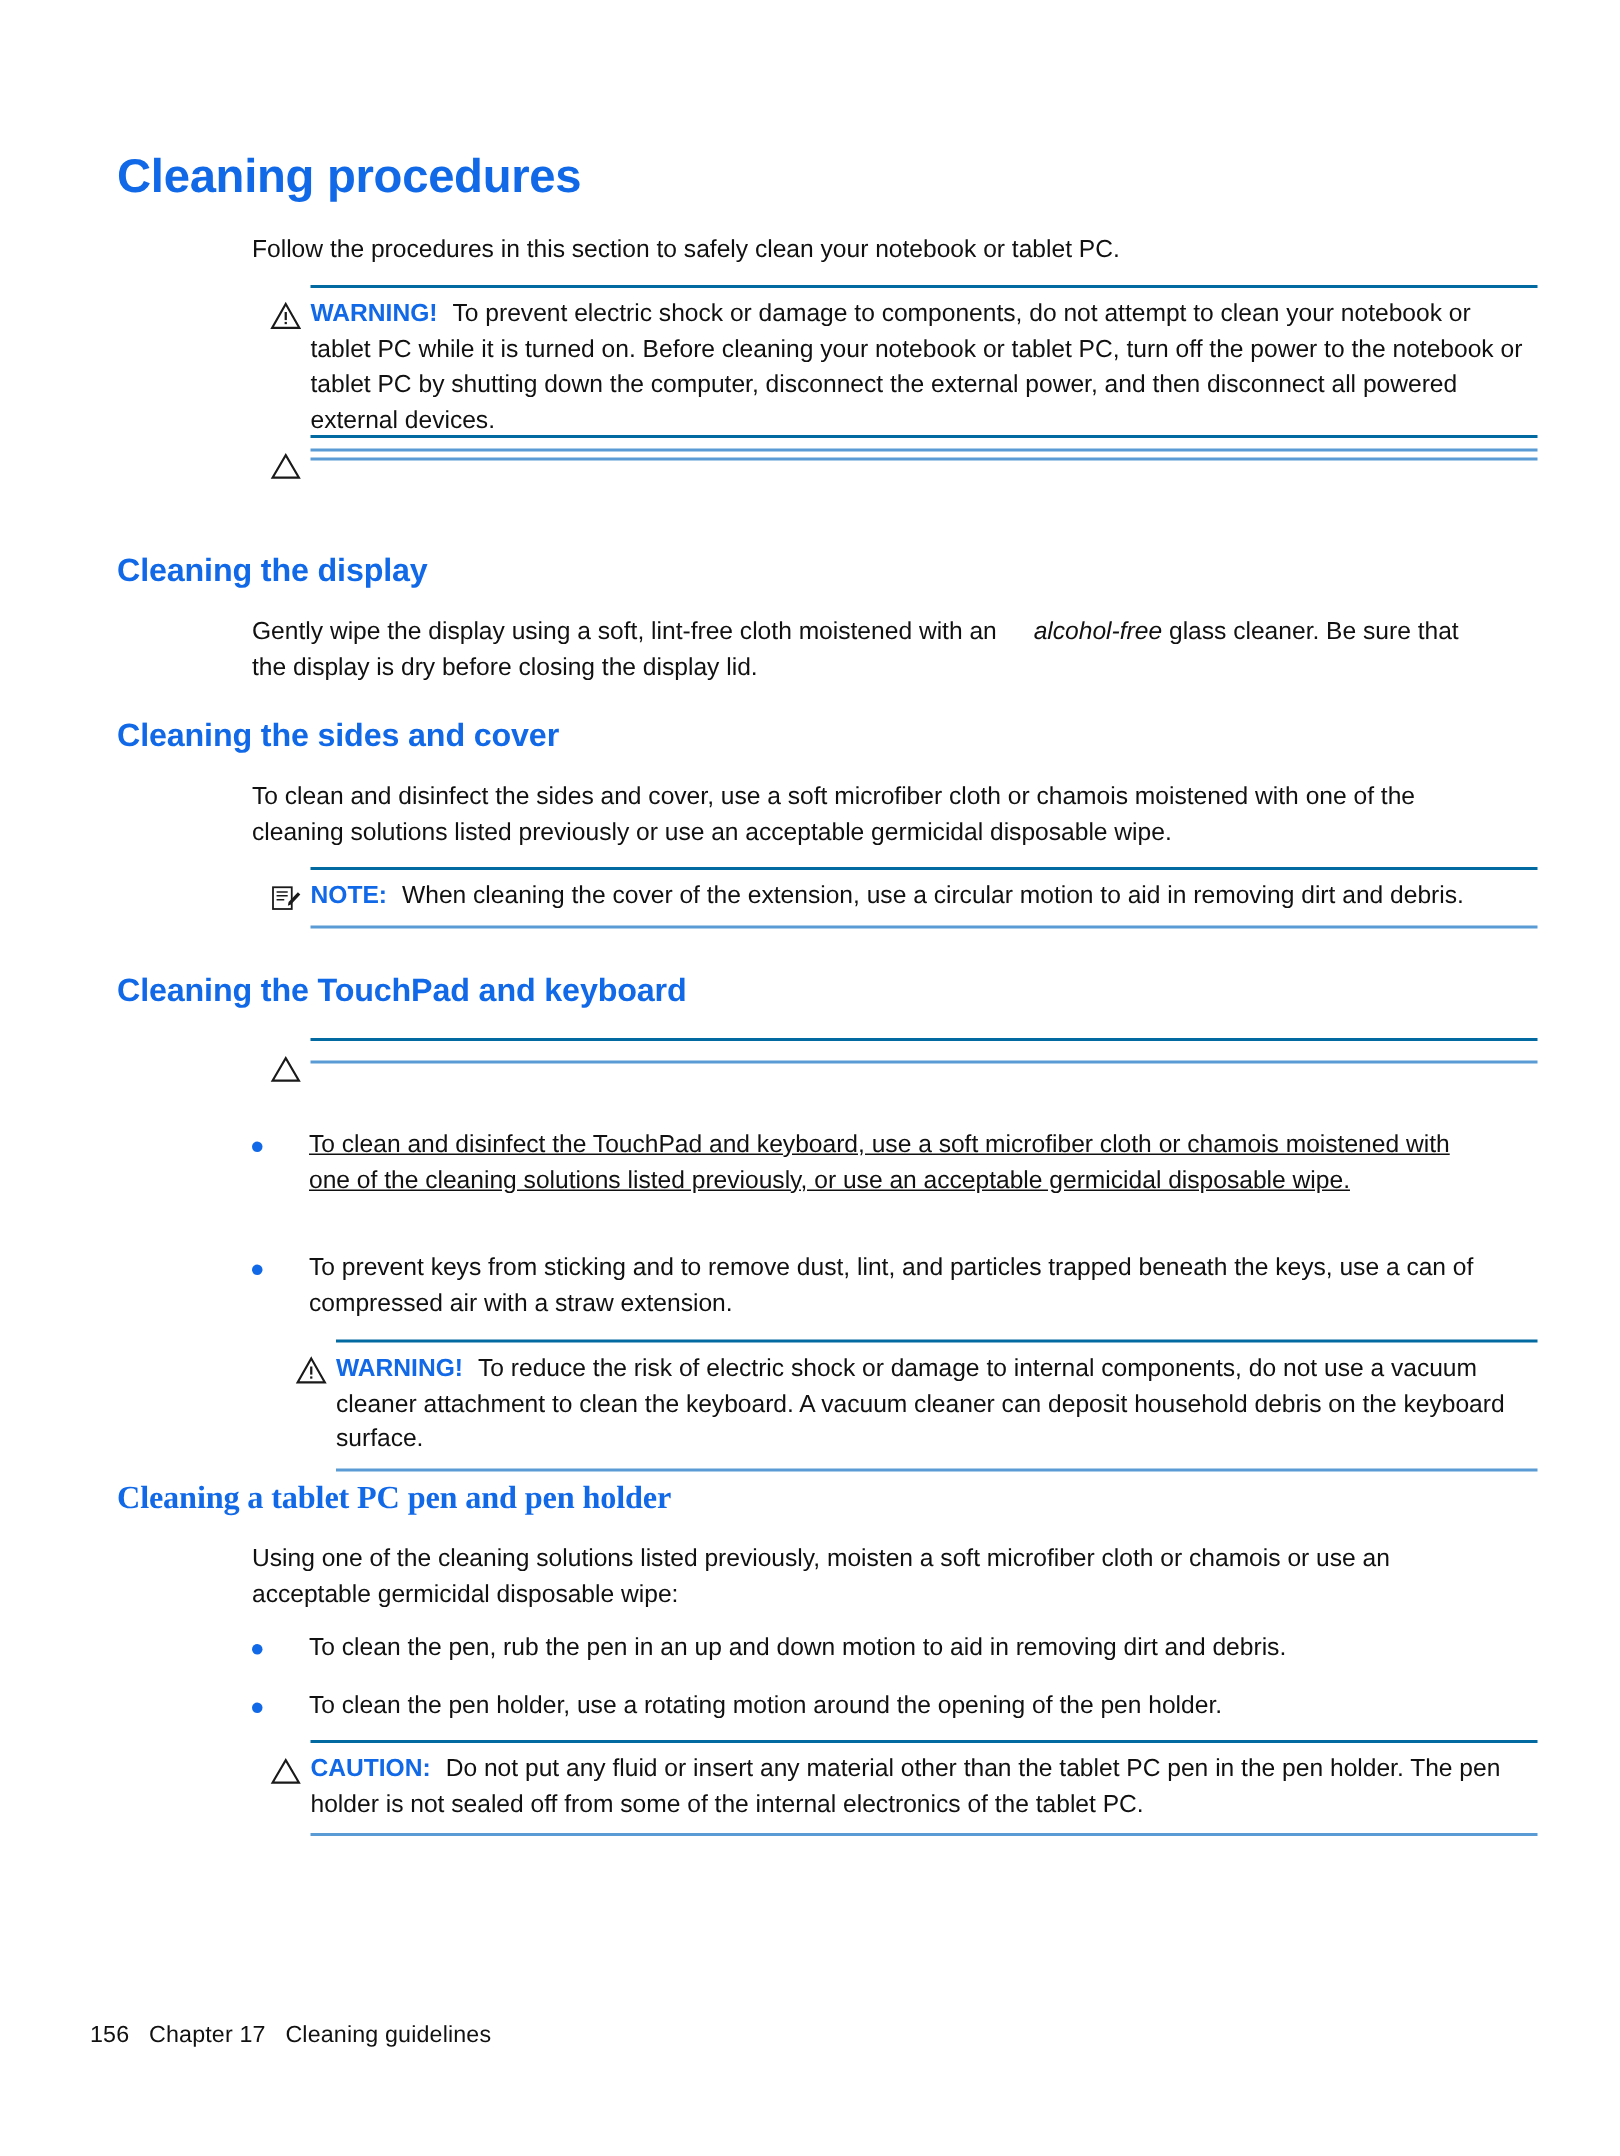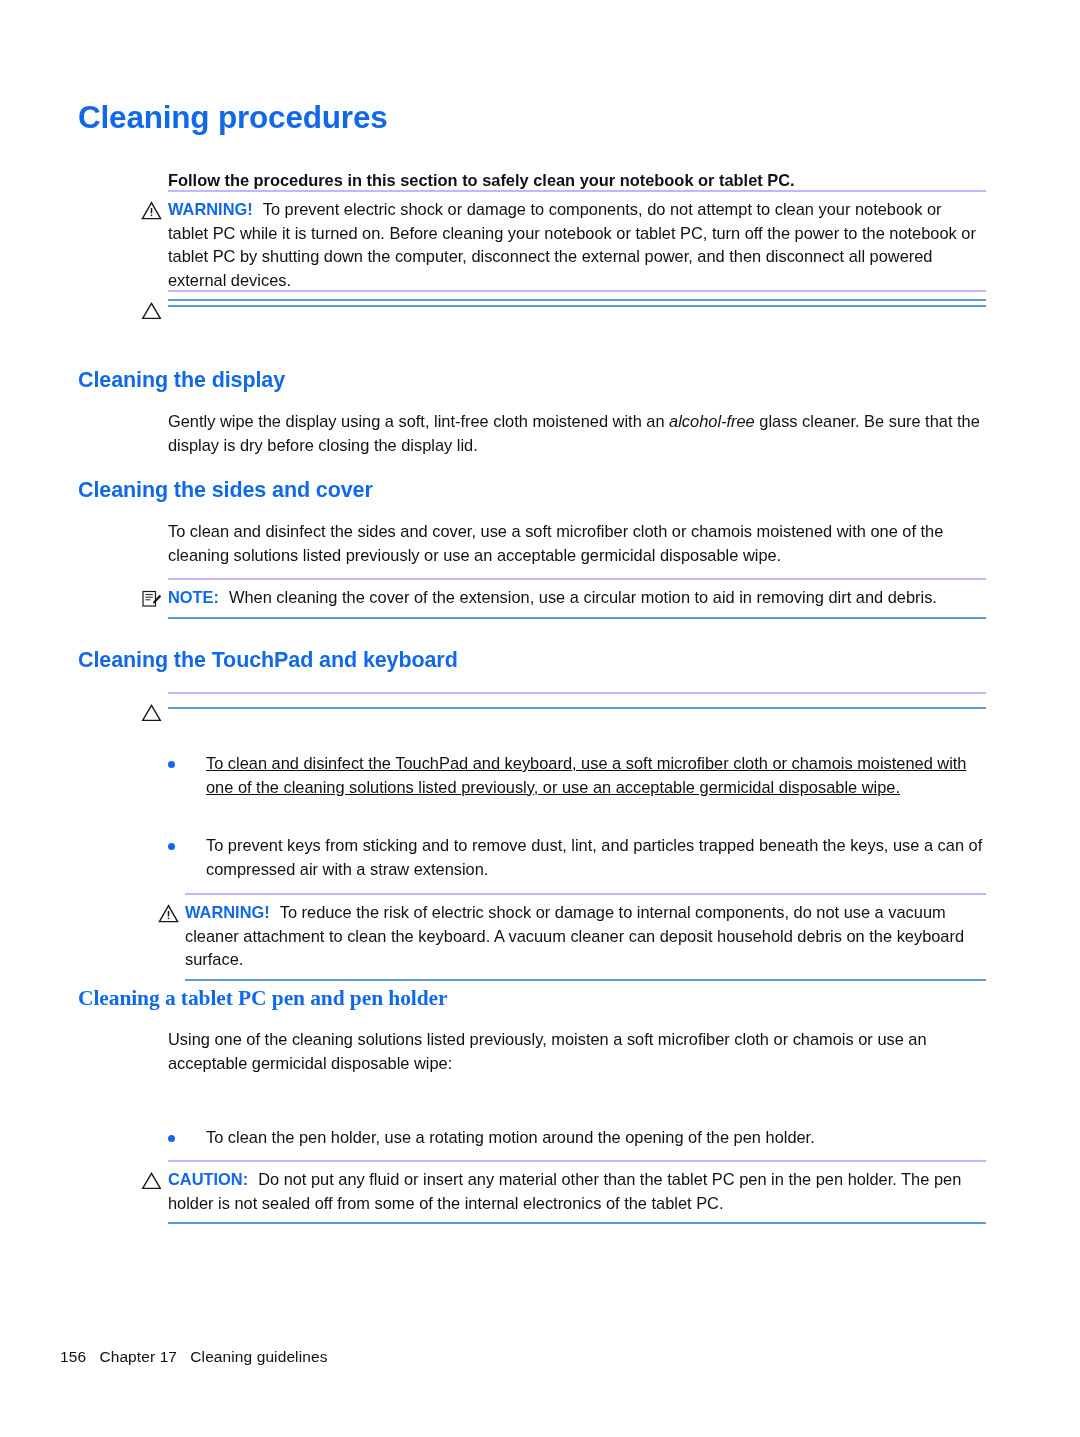--- a/index.html
+++ b/index.html
@@ -45,29 +45,30 @@
     line-height: 1.2;
   }
 
   
   .para {
     font-size: 16.4px;
     line-height: 23.5px;
     color: #111111;
     margin: 0;
   }
-  .para i { font-style: italic; }
+  .para i { font-style: italic; margin-left: 20px; }
 
   
   .admon {
     position: relative;
-    border-top: 2px solid #c4b5fd;
+    border-top: 2px solid #0369a1;
     border-bottom: 2px solid #5b9bd5;
     padding: 6px 0 7px 0;
     box-sizing: border-box;
+    margin-left: 39px;
   }
   .admon .icon {
     position: absolute;
     left: -27px;
     top: 9px;
     width: 21px;
     height: 19px;
     display: block;
   }
   .admon .body {
@@ -114,21 +115,21 @@
     white-space: pre;
   }
 </style>
 </head>
 <body>
 
 <div class="page">
 
   <div class="h1">Cleaning procedures</div>
 
-  <div class="para" style="position:absolute; left:168px; top:169px; width:820px;font-weight:bold;">Follow the procedures in this section to safely clean your notebook or tablet PC.</div>
+  <div class="para" style="position:absolute; left:168px; top:155px; width:820px;">Follow the procedures in this section to safely clean your notebook or tablet PC.</div>
 
   <div class="admon" style="position:absolute; left:168px; top:190px; width:818px;">
     <span class="icon">
       <svg width="21" height="19" viewBox="0 0 21 19">
         <polygon points="10.5,1.6 19.6,17.6 1.4,17.6" fill="none" stroke="#1a1a1a" stroke-width="1.4"></polygon>
         <rect x="9.75" y="7" width="1.5" height="5.4" fill="#1a1a1a"></rect>
         <rect x="9.75" y="13.6" width="1.5" height="1.5" fill="#1a1a1a"></rect>
       </svg>
     </span>
     <div class="body">
@@ -199,20 +200,24 @@
     </span>
     <div class="body">
       <span class="lbl">WARNING!</span><span class="gap"></span><span>To reduce the risk of electric shock or damage to internal components, do not use a vacuum cleaner attachment to clean the keyboard. A vacuum cleaner can deposit household debris on the keyboard surface.</span>
     </div>
   </div>
 
   <div class="h2" style="position:absolute; left:78px; top:986px;font-family:Liberation Serif, serif;">Cleaning a tablet PC pen and pen holder</div>
 
   <div class="para" style="position:absolute; left:168px; top:1028px; width:822px;">Using one of the cleaning solutions listed previously, moisten a soft microfiber cloth or chamois or use an acceptable germicidal disposable wipe:</div>
 
+  <div class="bullet-row" style="position:absolute; left:168px; top:1087px; width:822px;">
+    <span class="bullet-dot"></span>
+    <span class="bullet-text">To clean the pen, rub the pen in an up and down motion to aid in removing dirt and debris.</span>
+  </div>
 
   <div class="bullet-row" style="position:absolute; left:168px; top:1126px; width:822px;">
     <span class="bullet-dot"></span>
     <span class="bullet-text">To clean the pen holder, use a rotating motion around the opening of the pen holder.</span>
   </div>
 
   <div class="admon" style="position:absolute; left:168px; top:1160px; width:818px;">
     <span class="icon">
       <svg width="21" height="19" viewBox="0 0 21 19">
         <polygon points="10.5,2.4 19.3,17.4 1.7,17.4" fill="none" stroke="#1a1a1a" stroke-width="1.4"></polygon>

